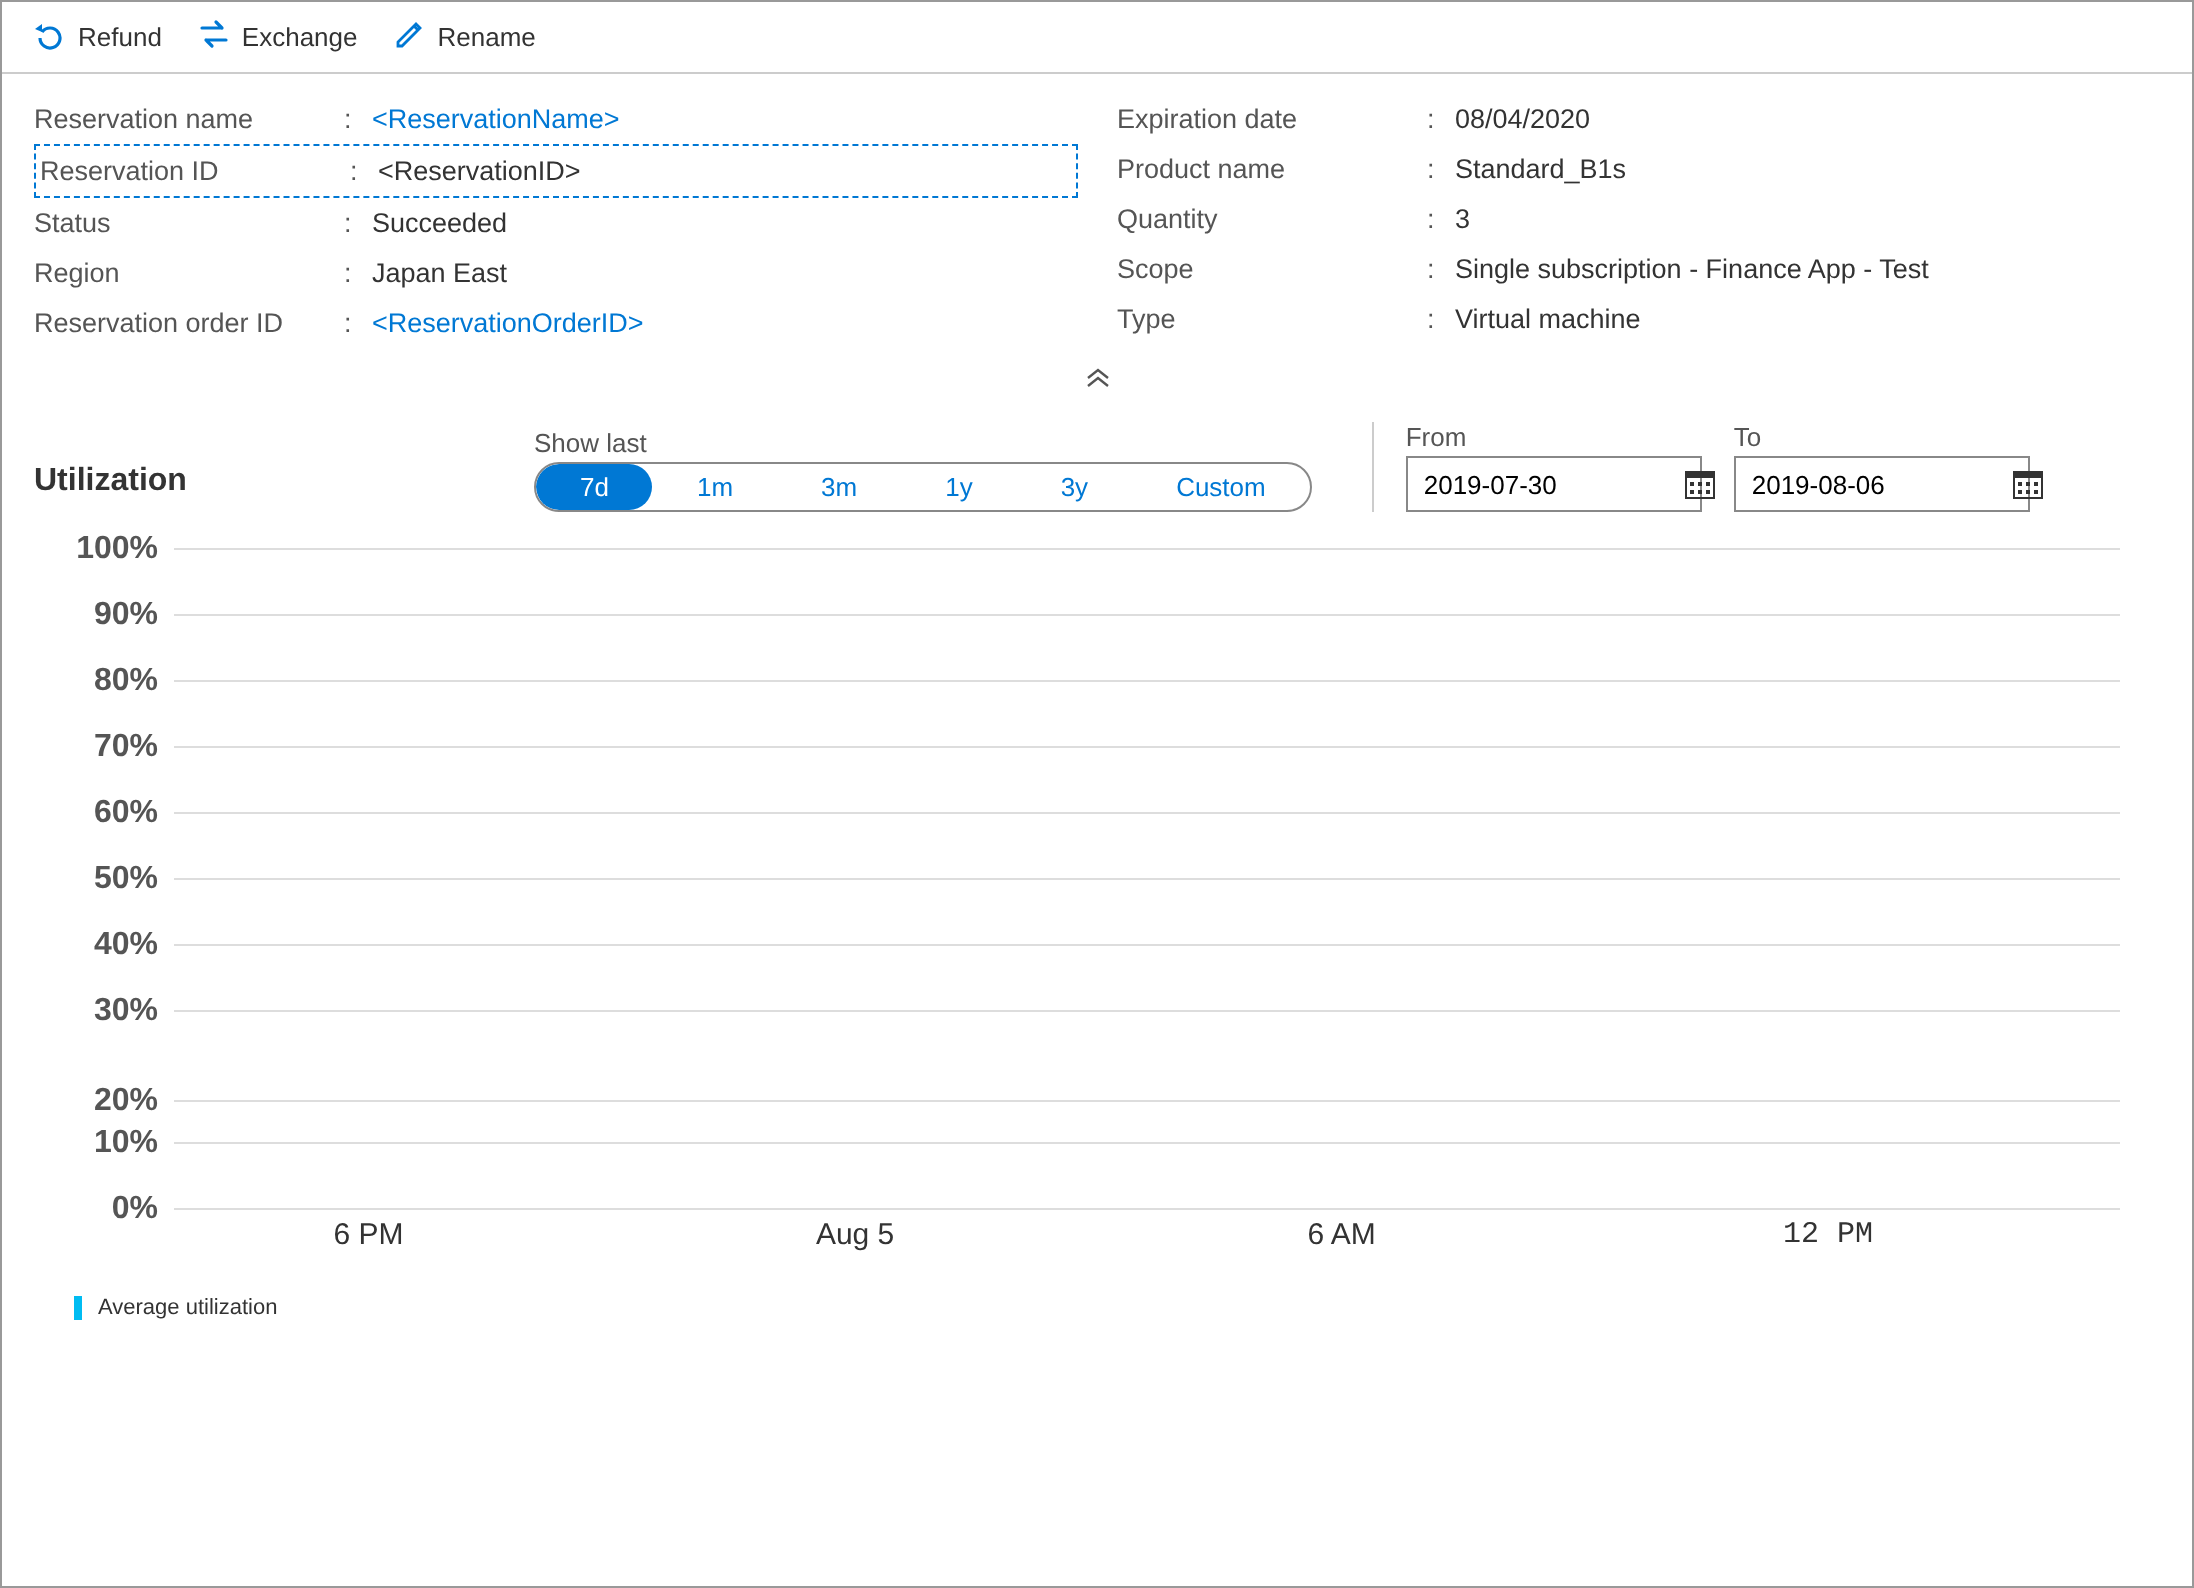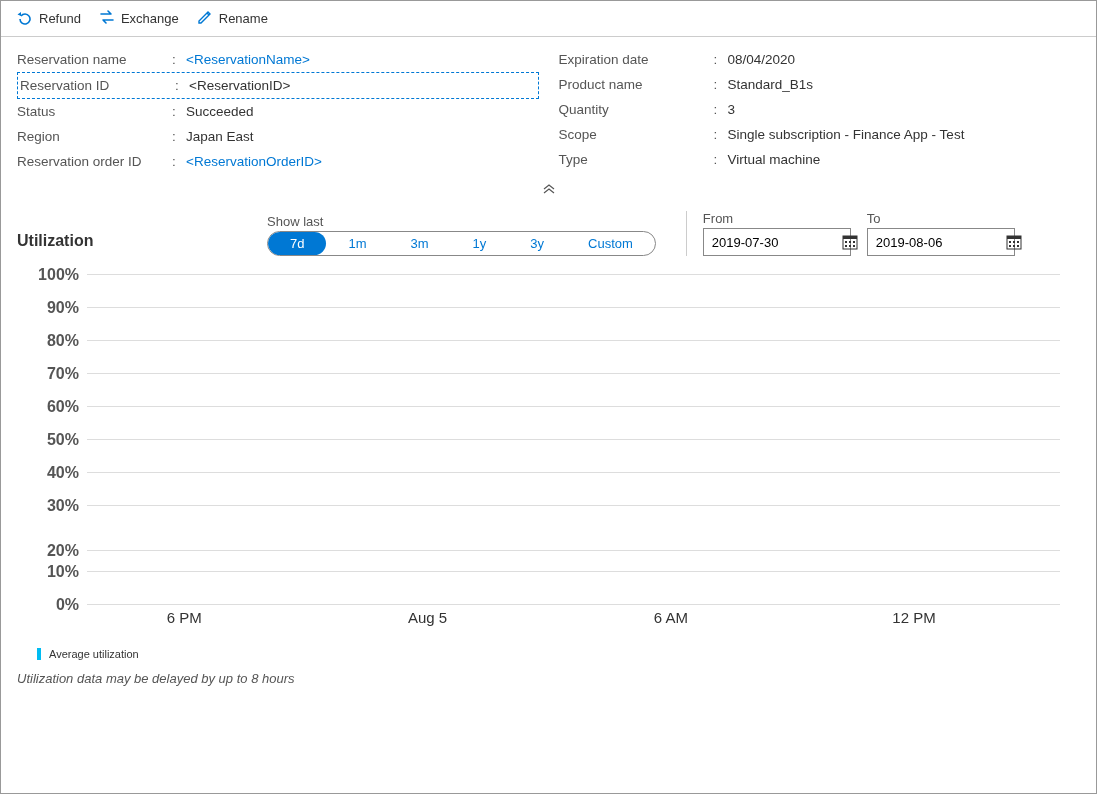--- a/index.html
+++ b/index.html
@@ -383,22 +383,21 @@
         </div>
         <div class="gridline" style="top: 10%;">
           <span class="y-label">90%</span>
         </div>
         <div class="gridline" style="top: 0%;">
           <span class="y-label">100%</span>
         </div>
         <div class="x-label" style="left: 10%;">6 PM</div>
         <div class="x-label" style="left: 35%;">Aug 5</div>
         <div class="x-label" style="left: 60%;">6 AM</div>
-        <div class="x-label" style="left: 85%;">12 PM</div>
+        <div class="x-label" style="left: 85%; font-family: Liberation Mono, monospace;">12 PM</div>
       </div>
   </div>
 
   <div class="avg-util">
     <div class="lbl">Average utilization</div>
   </div>
 
-  <div class="footer-note">Utilization data may be delayed by up to 8 hours</div>
 </div>
 
 </body></html>

